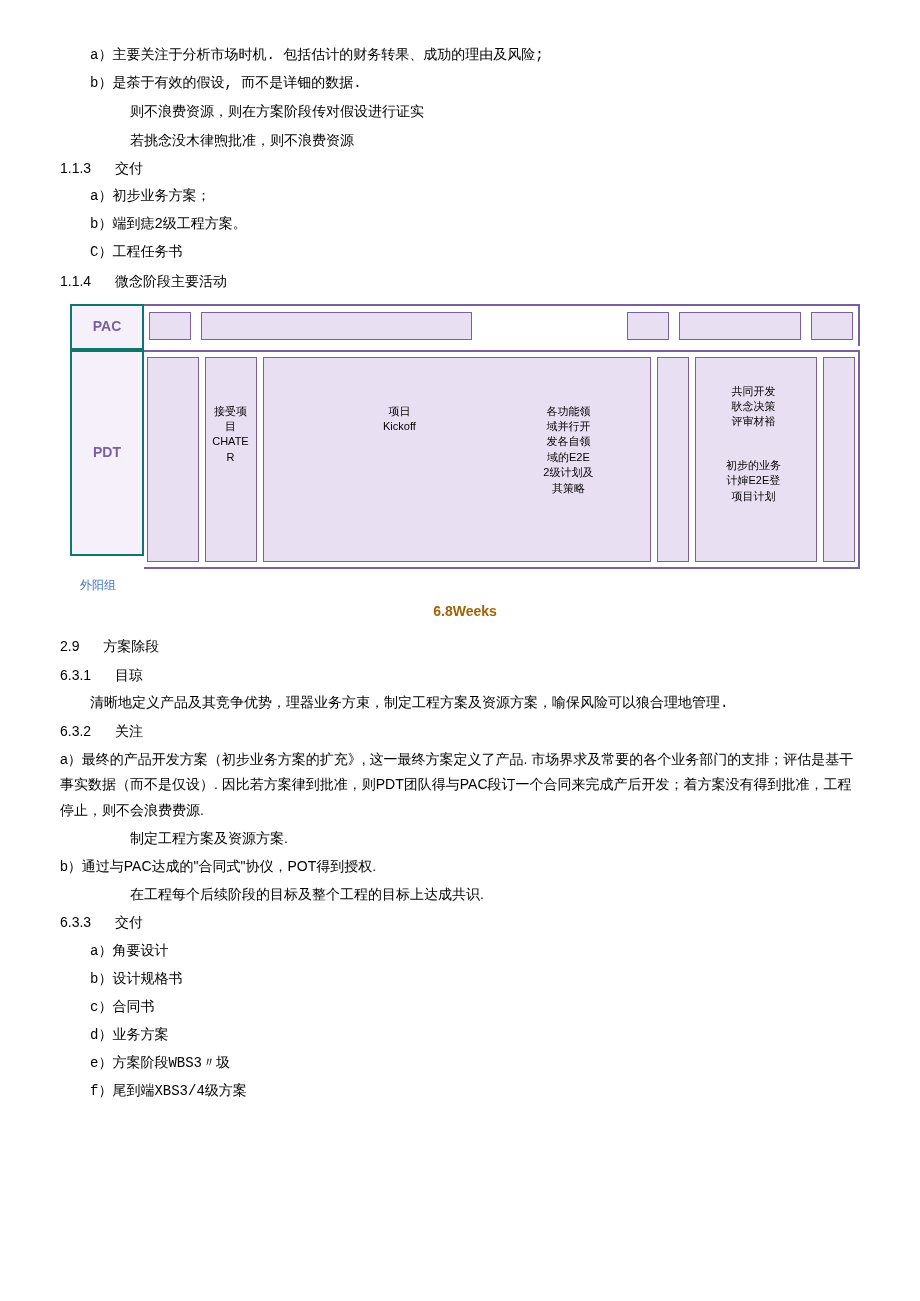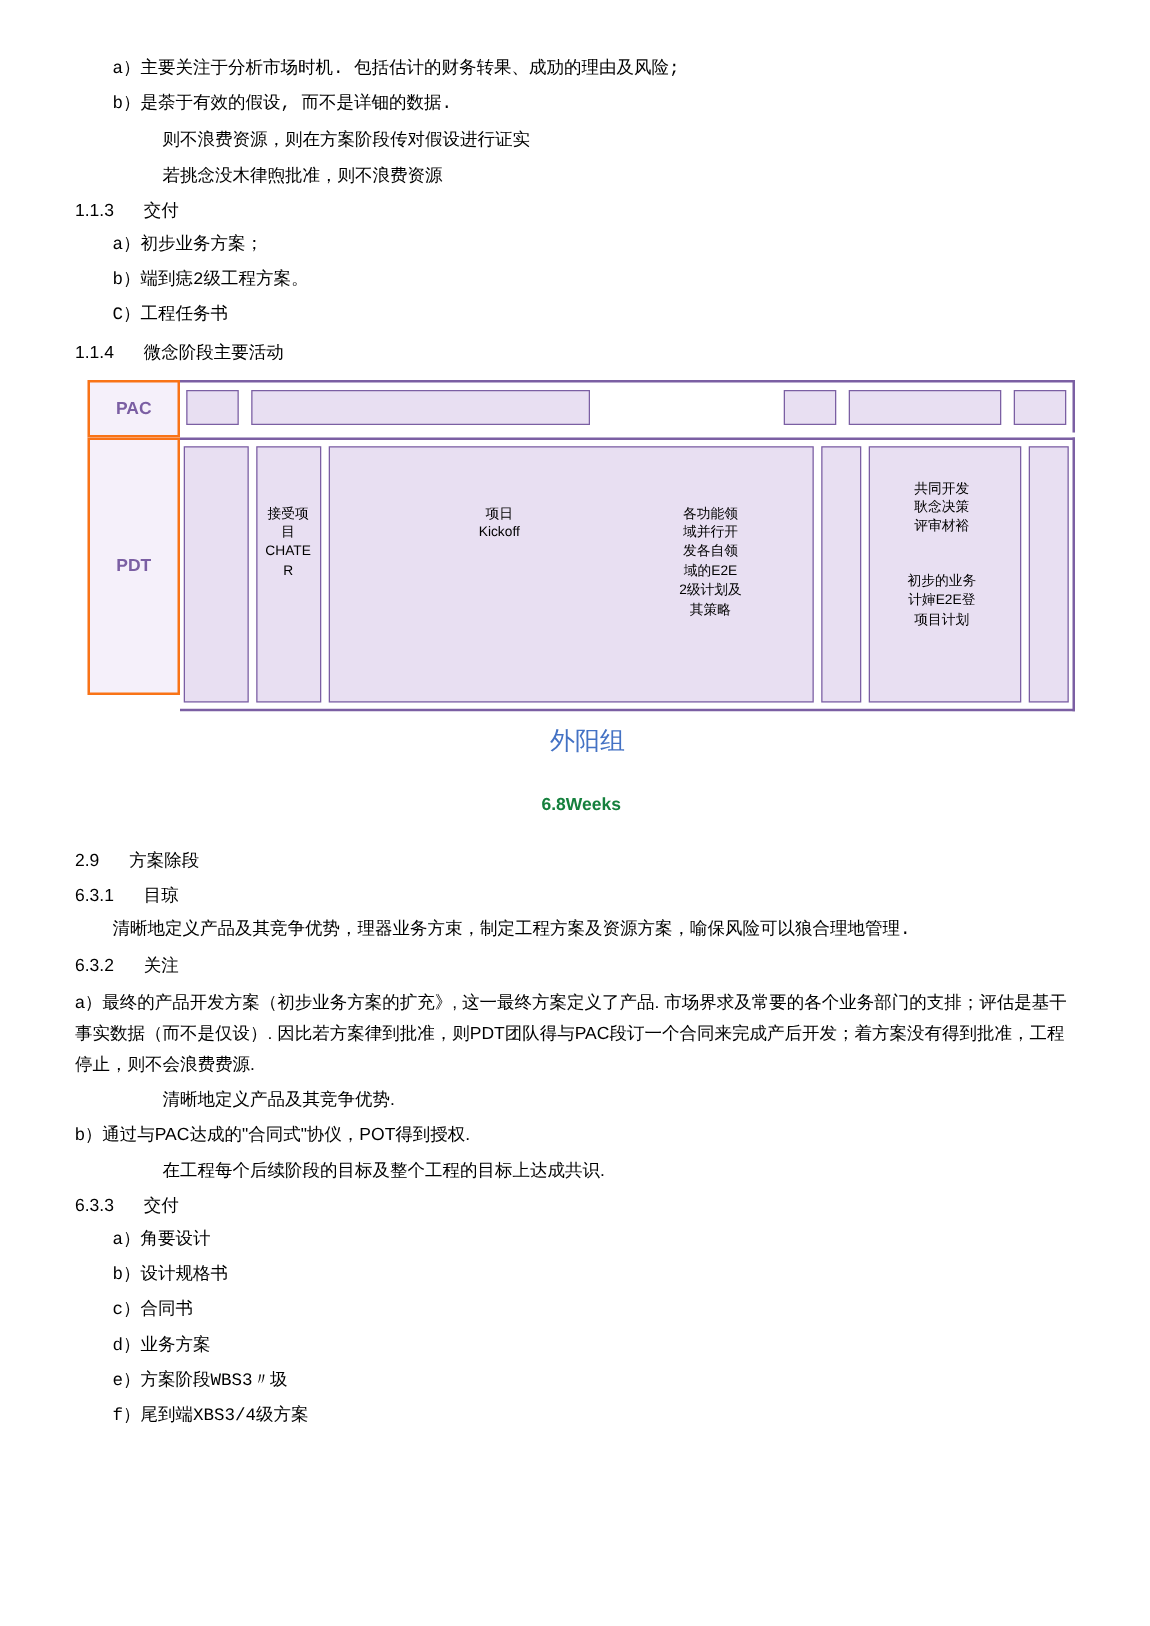--- a/index.html
+++ b/index.html
@@ -23,21 +23,21 @@
     .diagram-container {
       margin: 10px 0 10px 10px;
       position: relative;
     }
     .diagram-row {
       display: flex;
       align-items: stretch;
       position: relative;
     }
     .row-label {
-      border: 2px solid #f97316;
+      border: 2px solid #0f766e;
       color: #7b5fa3;
       font-weight: bold;
       padding: 6px 10px;
       display: flex;
       align-items: center;
       justify-content: center;
       background: #f5f0fa;
       font-size: 14px;
       min-width: 50px;
     }
@@ -95,30 +95,30 @@
       font-size: 11px;
       line-height: 1.4;
       z-index: 2;
       position: relative;
       padding: 4px;
       white-space: pre-line;
       color: #000;
     }
     .blue-text {
       color: #4472c4;
-      font-size: 20px;
-      text-align: center;
+      font-size: 12px;
+      text-align: left;
       padding: 6px 0 0 10px;
     }
     .weeks-label {
       text-align: center;
       font-weight: bold;
       font-size: 14px;
-      color: #15803d;
-      margin: 20px 0;
+      color: #a16207;
+      margin: 3px 0;
     }
     .activities-overlay {
       position: absolute;
       top: 50px;
       left: 80px;
       right: 10px;
       display: flex;
       justify-content: space-between;
       gap: 8px;
     }
@@ -217,21 +217,21 @@
   <span class="section-num">6.3.1</span>
   <span class="section-title">目琼</span>
 </div>
 <div class="line indent-1">清晰地定义产品及其竞争优势，理器业务方束，制定工程方案及资源方案，喻保风险可以狼合理地管理.</div>
 
 <div class="line">
   <span class="section-num">6.3.2</span>
   <span class="section-title">关注</span>
 </div>
 <div class="line">a）最终的产品开发方案（初步业务方案的扩充》, 这一最终方案定义了产品. 市场界求及常要的各个业务部门的支排；评估是基干事实数据（而不是仅设）. 因比若方案律到批准，则PDT团队得与PAC段订一个合同来完成产后开发；着方案没有得到批准，工程停止，则不会浪费费源.</div>
-<div class="line indent-2">清晰地定义产品及其竞争优势.</div>
+<div class="line indent-2">制定工程方案及资源方案.</div>
 <div class="line">b）通过与PAC达成的"合同式"协仪，POT得到授权.</div>
 <div class="line indent-2">在工程每个后续阶段的目标及整个工程的目标上达成共识.</div>
 
 <div class="line">
   <span class="section-num">6.3.3</span>
   <span class="section-title">交付</span>
 </div>
 <div class="line indent-1">a）角要设计</div>
 <div class="line indent-1">b）设计规格书</div>
 <div class="line indent-1">c）合同书</div>

